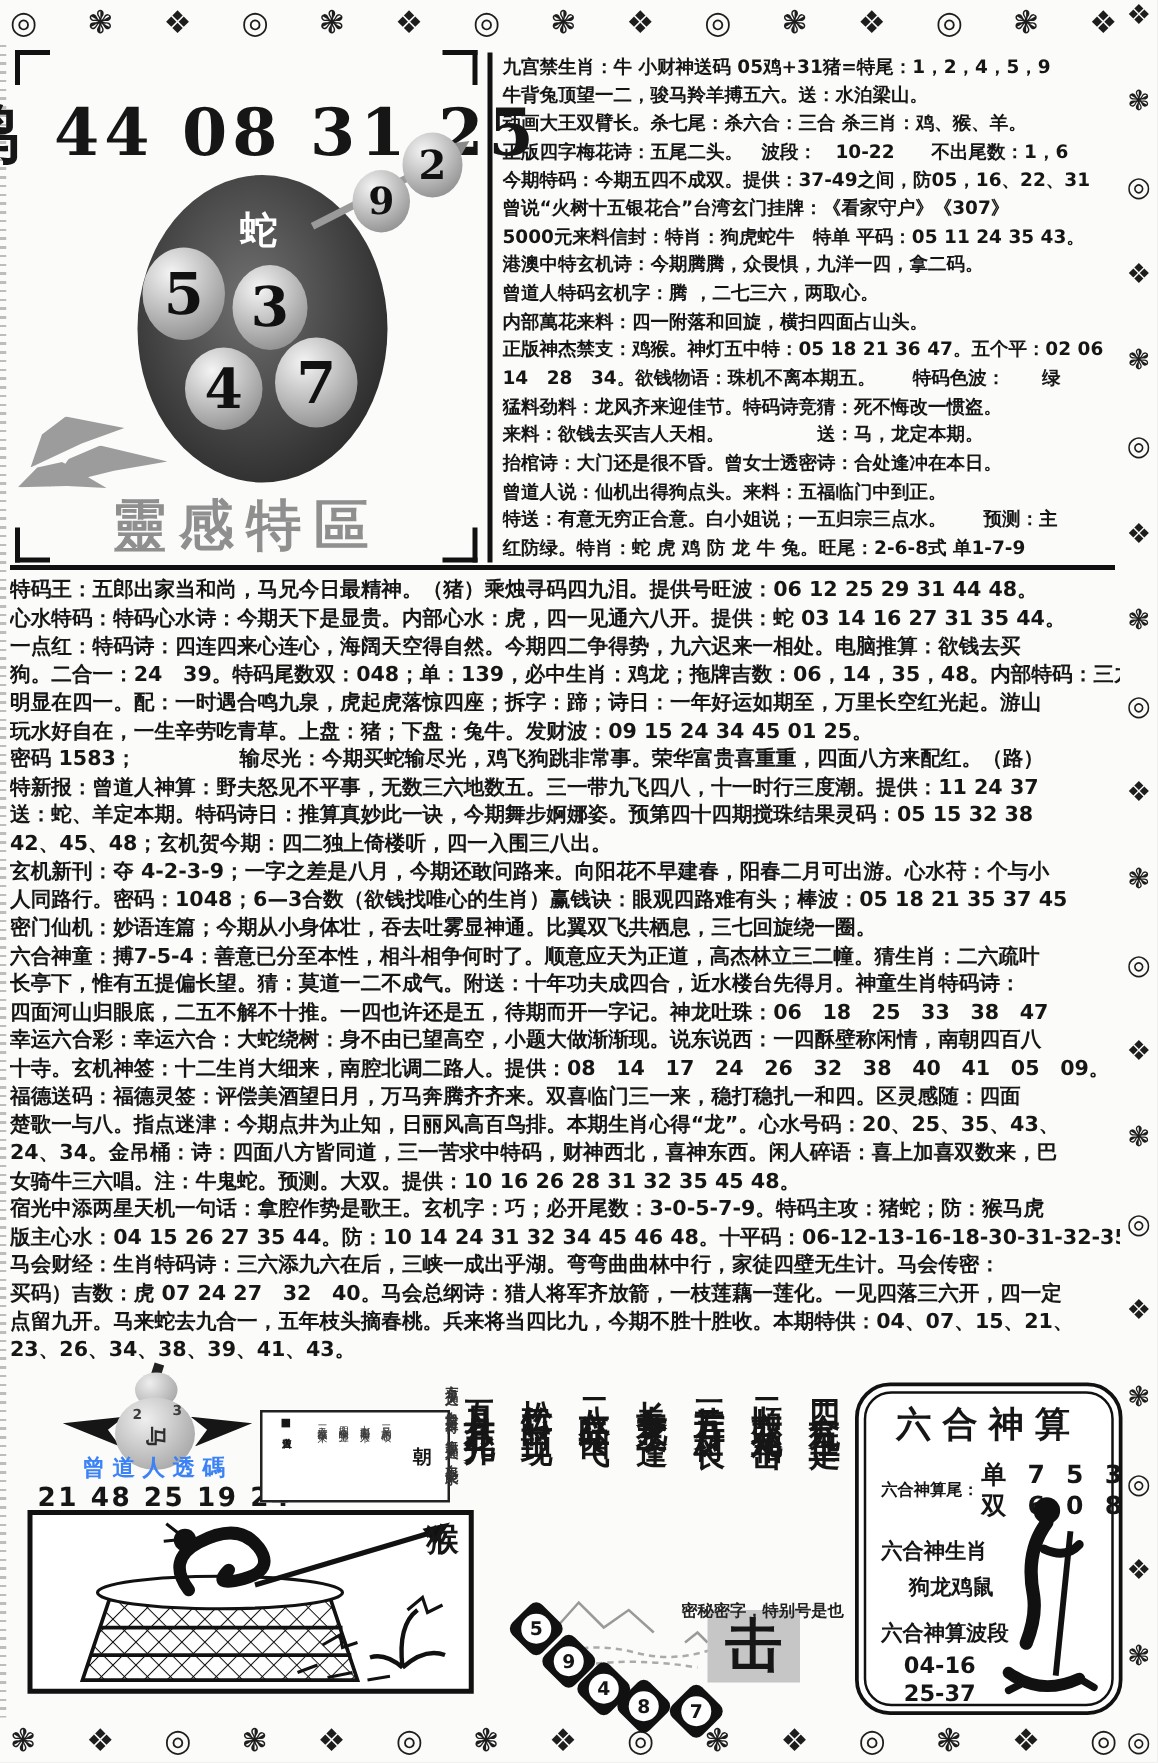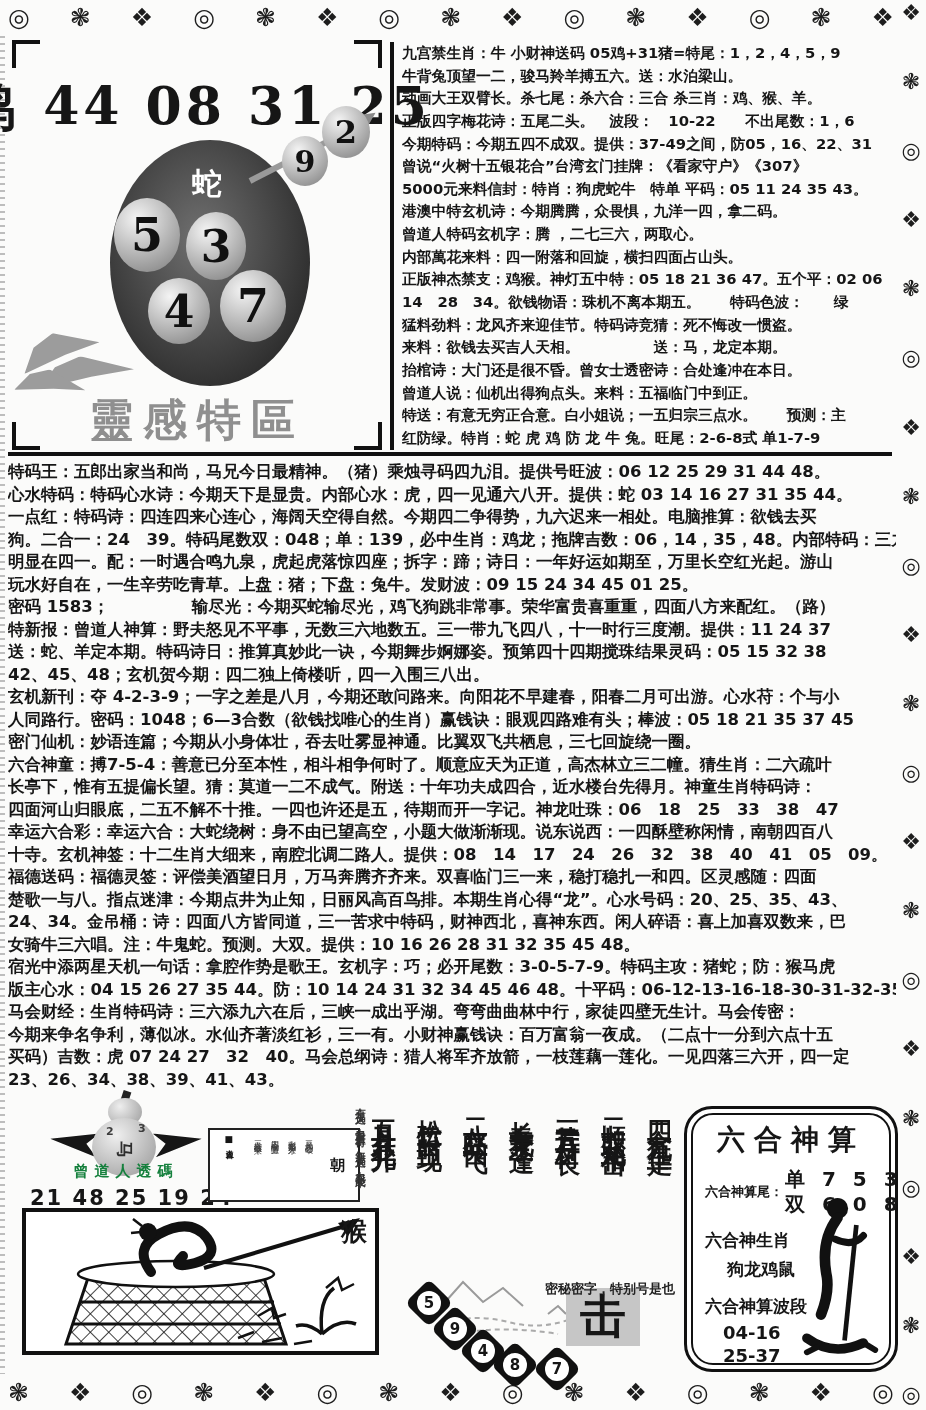--- a/index.html
+++ b/index.html
@@ -65,22 +65,22 @@
   .gourd-body{position:absolute;left:56px;top:22px;width:64px;height:58px;border-radius:50%;
         background:radial-gradient(circle at 38% 30%,#efefef,#969696);}
   .bow{position:absolute;width:48px;height:24px;background:#161616;
         clip-path:polygon(0 50%,100% 0,76% 50%,100% 100%);}
   .bow-l{left:14px;top:34px;transform:rotate(8deg);}
   .bow-r{right:14px;top:34px;transform:scaleX(-1) rotate(8deg);}
   .g-num{position:absolute;font-size:11px;font-weight:700;color:#3c3c3c;}
   .g-num-2{left:70px;top:29px;} .g-num-3{left:102px;top:26px;}
   .g-char{position:absolute;left:80px;top:42px;font-size:17px;font-weight:700;color:#2d2d2d;transform:rotate(90deg);}
   .gourd-caption{position:absolute;left:-6px;top:66px;width:192px;text-align:center;
-        font-family:Liberation Mono, monospace;font-size:15px;font-weight:700;
-        color:#15803d;letter-spacing:6px;white-space:nowrap;}
+        font-family:Liberation Mono, monospace;font-size:18px;font-weight:700;
+        color:#3b82f6;letter-spacing:6px;white-space:nowrap;}
   .gourd-code{position:absolute;left:-6px;top:90px;width:192px;text-align:center;font-size:21px;
         font-weight:800;letter-spacing:2px;white-space:nowrap;}
   
   .mini-box{position:absolute;left:208px;top:1128px;width:152px;height:74px;border:2px solid #222;
         box-sizing:border-box;display:flex;flex-direction:row-reverse;justify-content:space-around;
         align-items:flex-start;padding:4px 4px;background:#fff;}
   .mini-big{font-size:15px;font-weight:700;align-self:center;}
   .mini-cols{display:flex;flex-direction:row-reverse;gap:6px;}
   .mini-col{writing-mode:vertical-rl;font-size:8px;color:#3b3b3b;letter-spacing:1px;}
   .mini-stamp{writing-mode:vertical-rl;font-size:8px;color:#161616;font-weight:700;}
@@ -258,22 +258,22 @@
       <div class="body-line">四面河山归眼底，二五不解不十推。一四也许还是五，待期而开一字记。神龙吐珠：06　18　25　33　38　47</div>
       <div class="body-line">幸运六合彩：幸运六合：大蛇绕树：身不由已望高空，小题大做渐渐现。说东说西：一四酥壁称闲情，南朝四百八</div>
       <div class="body-line">十寺。玄机神签：十二生肖大细来，南腔北调二路人。提供：08　14　17　24　26　32　38　40　41　05　09。</div>
       <div class="body-line">福德送码：福德灵签：评偿美酒望日月，万马奔腾齐齐来。双喜临门三一来，稳打稳扎一和四。区灵感随：四面</div>
       <div class="body-line">楚歌一与八。指点迷津：今期点井为止知，日丽风高百鸟排。本期生肖心得“龙”。心水号码：20、25、35、43、</div>
       <div class="body-line">24、34。金吊桶：诗：四面八方皆同道，三一苦求中特码，财神西北，喜神东西。闲人碎语：喜上加喜双数来，巴</div>
       <div class="body-line">女骑牛三六唱。注：牛鬼蛇。预测。大双。提供：10 16 26 28 31 32 35 45 48。</div>
       <div class="body-line">宿光中添两星天机一句话：拿腔作势是歌王。玄机字：巧；必开尾数：3-0-5-7-9。特码主攻：猪蛇；防：猴马虎</div>
       <div class="body-line">版主心水：04 15 26 27 35 44。防：10 14 24 31 32 34 45 46 48。十平码：06-12-13-16-18-30-31-32-35-38。</div>
       <div class="body-line">马会财经：生肖特码诗：三六添九六在后，三峡一成出乎湖。弯弯曲曲林中行，家徒四壁无生计。马会传密：</div>
-      <div class="body-line">今期来争名争利，薄似冰。水仙齐著淡红衫，三一有。小财神赢钱诀：百万富翁一夜成。（二点十一分到六点十五</div>
       <div class="body-line">买码）吉数：虎 07 24 27　32　40。马会总纲诗：猎人将军齐放箭，一枝莲藕一莲化。一见四落三六开，四一定</div>
+      <div class="body-line">点留九开。马来蛇去九合一，五年枝头摘春桃。兵来将当四比九，今期不胜十胜收。本期特供：04、07、15、21、</div>
       <div class="body-line">23、26、34、38、39、41、43。</div>
     </section>
 
   <div class="gourd-area">
     <span class="gourd-stem"></span>
     <span class="gourd-top"></span>
     <span class="bow bow-l"></span>
     <span class="bow bow-r"></span>
     <span class="gourd-body"></span>
     <span class="g-num g-num-2">2</span>

